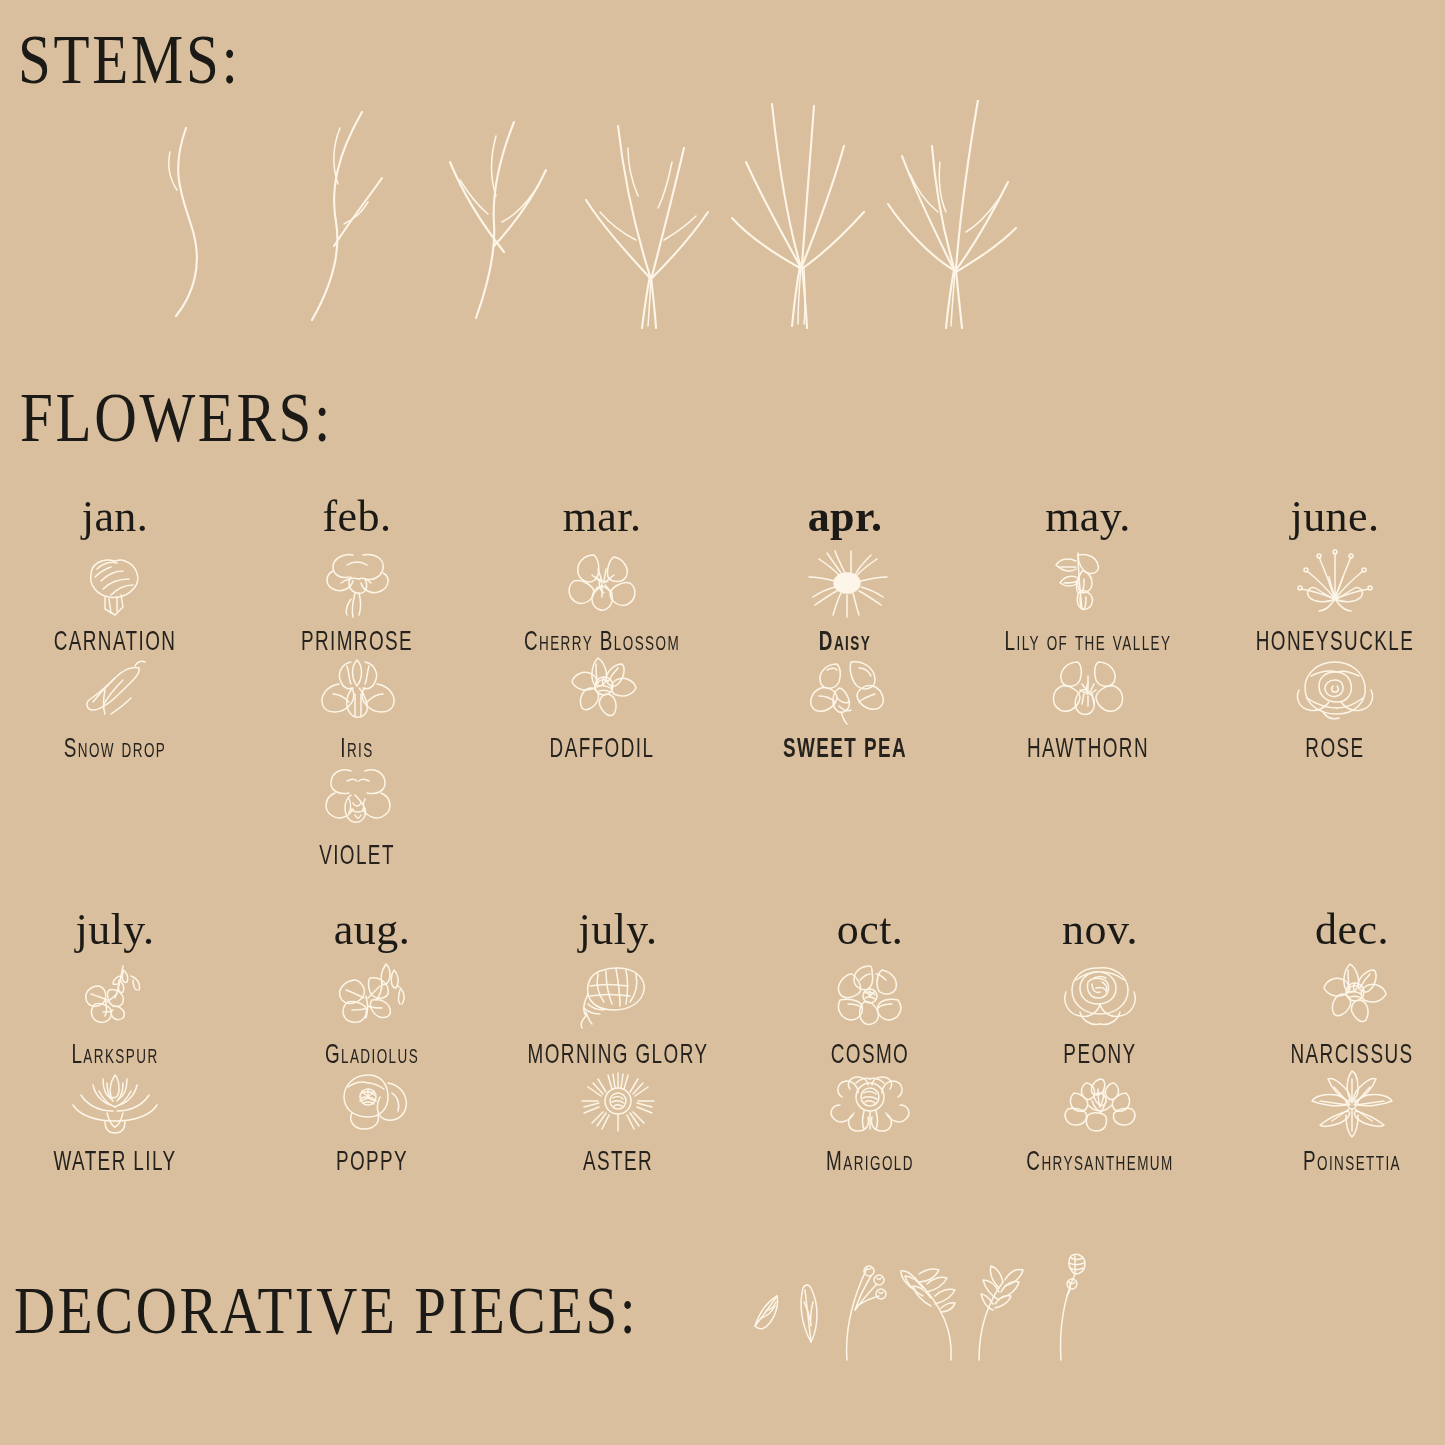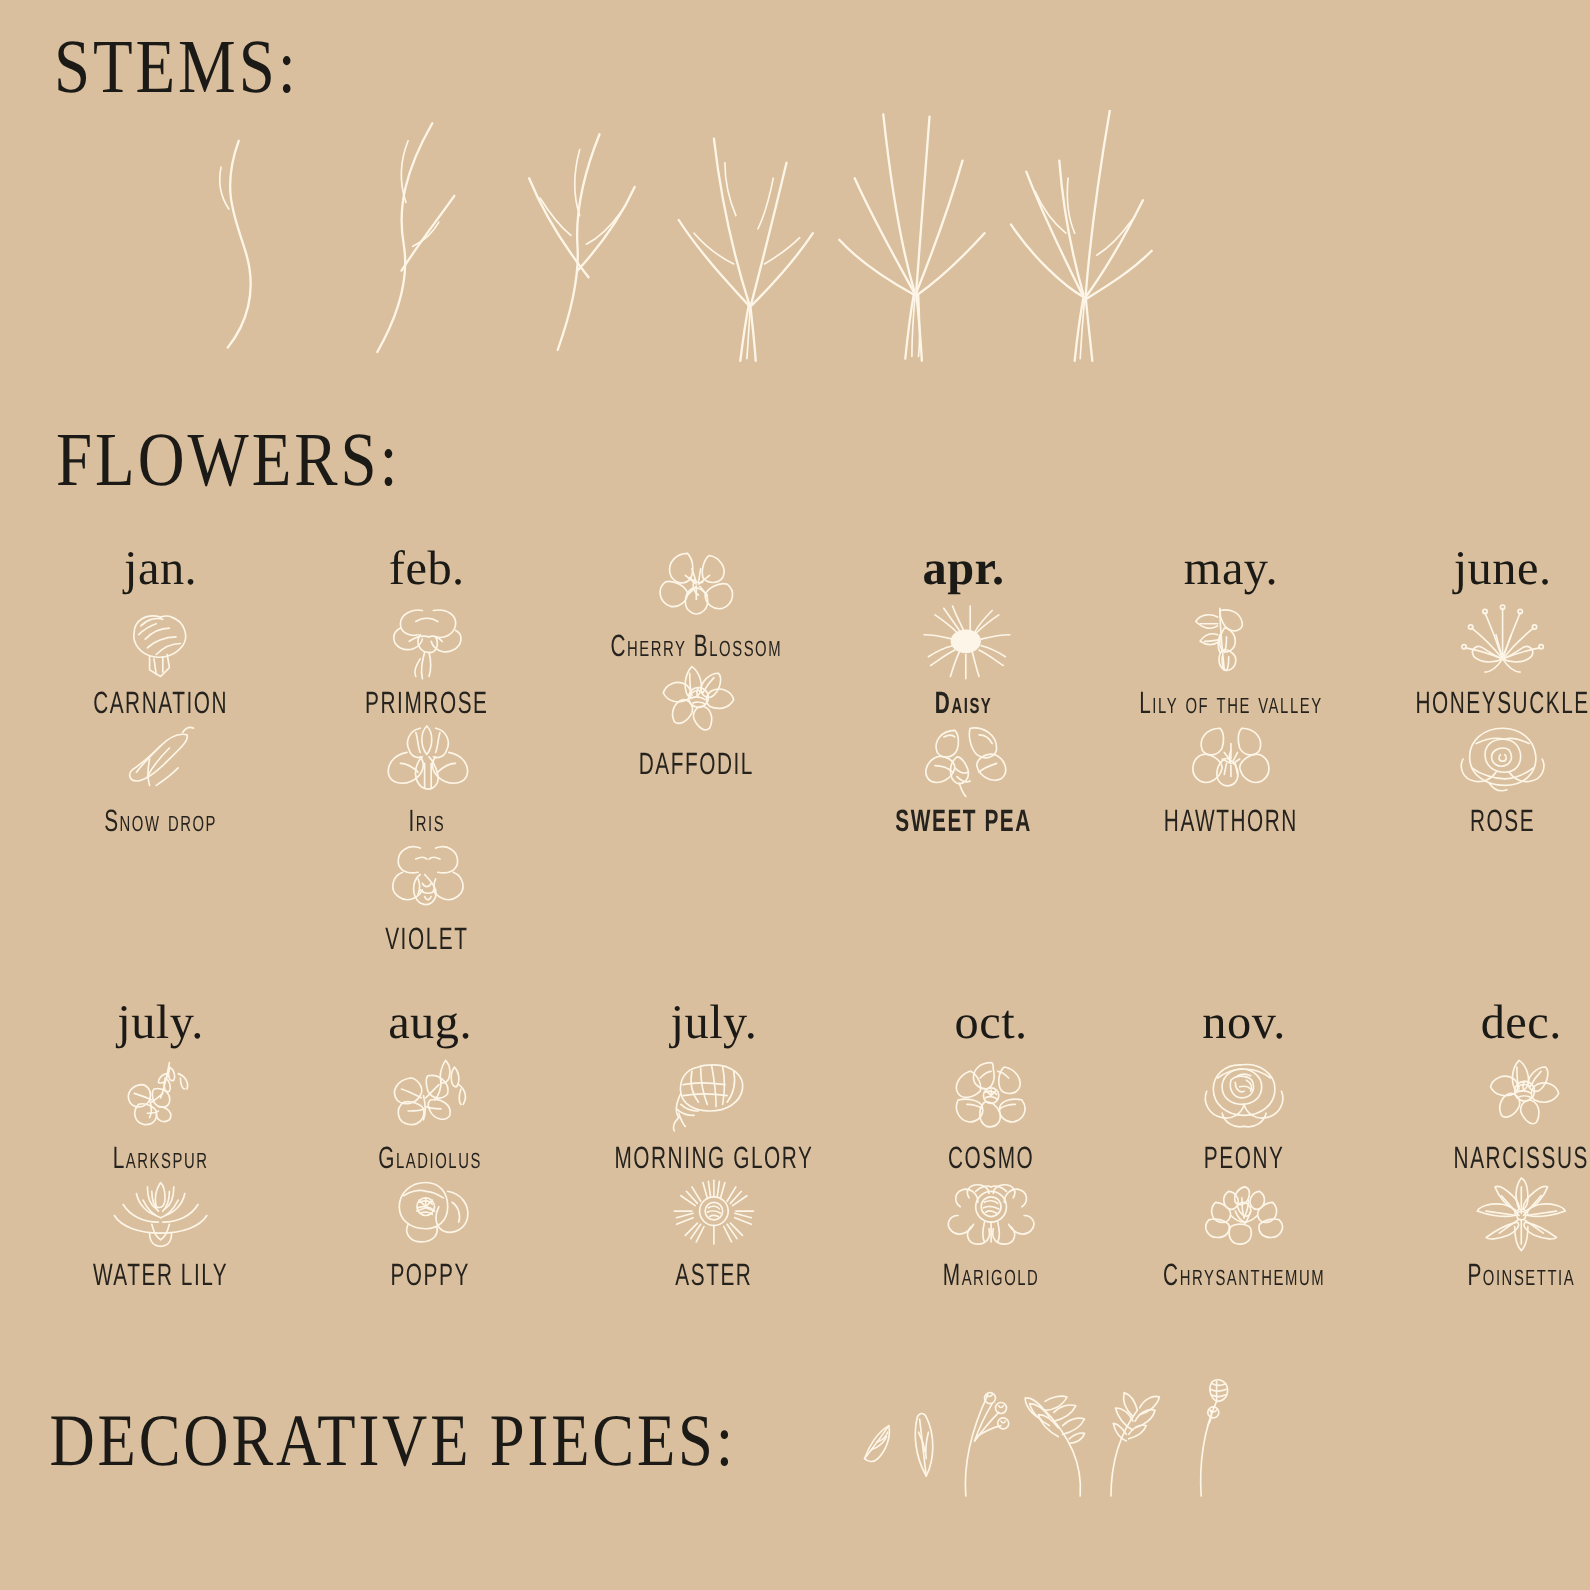--- a/index.html
+++ b/index.html
@@ -12,21 +12,20 @@
     background: #d9bf9d;
     font-family: "Liberation Serif", serif;
     overflow: hidden;
     position: relative;
   }
   .page {
     position: relative;
     width: 1299px;
     height: 1445px;
     background: #d9bf9d;
-    margin-left: 31px;
   }
 
   
   .section-heading {
     position: absolute;
     font-family: "Liberation Serif", serif;
     color: #1c1a17;
     font-weight: 400;
     letter-spacing: 0.045em;
     white-space: nowrap;
@@ -322,20 +321,21 @@
               <path d="M40 20 C44 18 48 18 50 20"></path>
               <path d="M62 20 C58 18 54 18 52 20"></path>
             </g>
           </svg>
         </span>
         <div class="flower-name">Violet</div>
       </div>
     </div>
 
     <div class="month-col" style="left:482px; top:0px;">
+      <div class="month-label">mar.</div>
       <div class="flower-entry">
         <span class="flower-art">
           <svg viewBox="0 0 100 72" xmlns="http://www.w3.org/2000/svg">
             <g class="stroke stroke-thin">
               <path d="M42 8 C32 8 24 16 26 26 C28 34 38 38 44 32 C48 26 48 14 42 8Z"></path>
               <path d="M62 10 C72 12 78 22 74 30 C70 36 60 36 56 30 C54 22 58 12 62 10Z"></path>
               <path d="M22 34 C14 40 16 52 26 56 C34 58 42 52 42 44 C40 38 30 32 22 34Z"></path>
               <path d="M78 36 C86 42 84 54 74 58 C66 60 58 54 58 46 C60 40 70 34 78 36Z"></path>
               <path d="M46 40 C38 46 38 58 46 62 C54 66 62 58 60 48 C58 42 52 38 46 40Z"></path>
               <path d="M48 32 C46 38 48 44 52 46"></path>
@@ -575,21 +575,21 @@
               <path d="M42 46 C44 54 46 58 50 60"></path>
               <path d="M58 46 C56 54 54 58 50 60"></path>
               <path d="M40 54 C40 62 44 66 50 66 C56 66 60 62 60 54"></path>
             </g>
           </svg>
         </span>
         <div class="flower-name">Water lily</div>
       </div>
     </div>
 
-    <div class="month-col" style="left:240px; top:413px;">
+    <div class="month-col" style="left:252px; top:413px;">
       <div class="month-label">aug.</div>
       <div class="flower-entry">
         <span class="flower-art">
           <svg viewBox="0 0 100 72" xmlns="http://www.w3.org/2000/svg">
             <g class="stroke stroke-thin">
               <path d="M64 4 C60 10 58 18 60 24 C64 26 68 22 68 14 C68 8 66 6 64 4Z"></path>
               <path d="M72 10 C76 14 78 22 74 28 C70 28 68 22 70 14Z"></path>
               <path d="M32 20 C20 22 14 32 20 40 C26 46 38 44 42 34 C44 28 38 20 32 20Z"></path>
               <path d="M48 18 C58 16 68 24 66 34 C62 40 52 40 48 32 C46 26 46 20 48 18Z"></path>
               <path d="M26 42 C18 48 20 60 30 62 C40 64 46 56 44 48 C42 44 32 40 26 42Z"></path>

